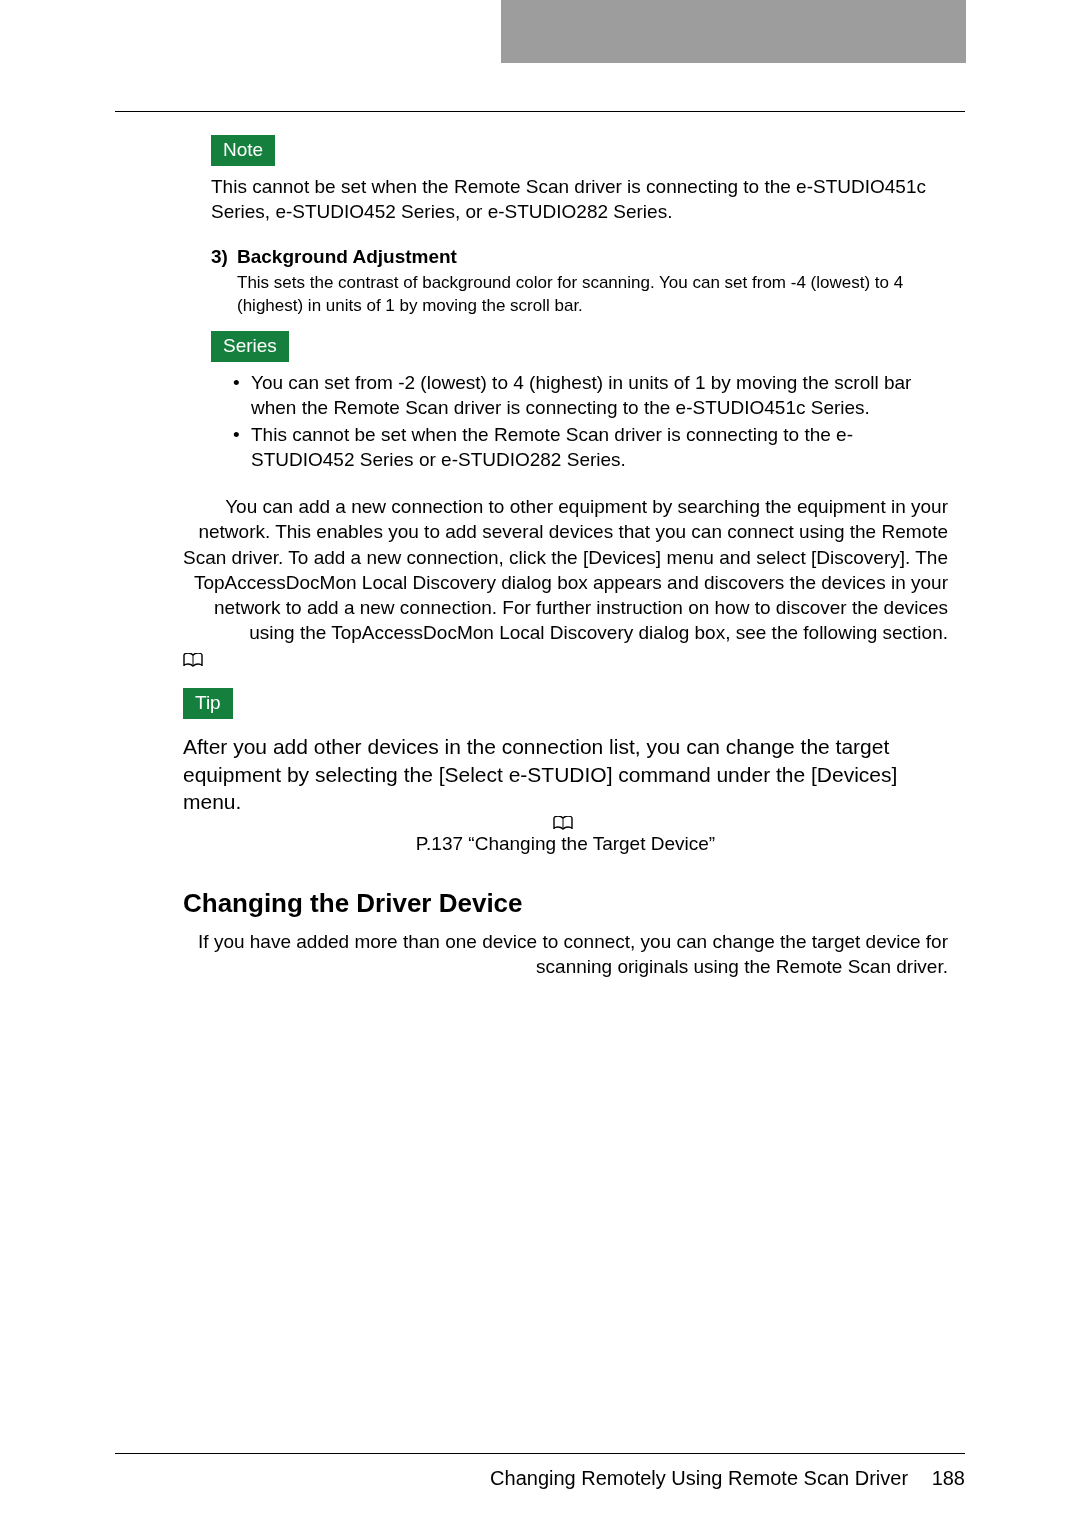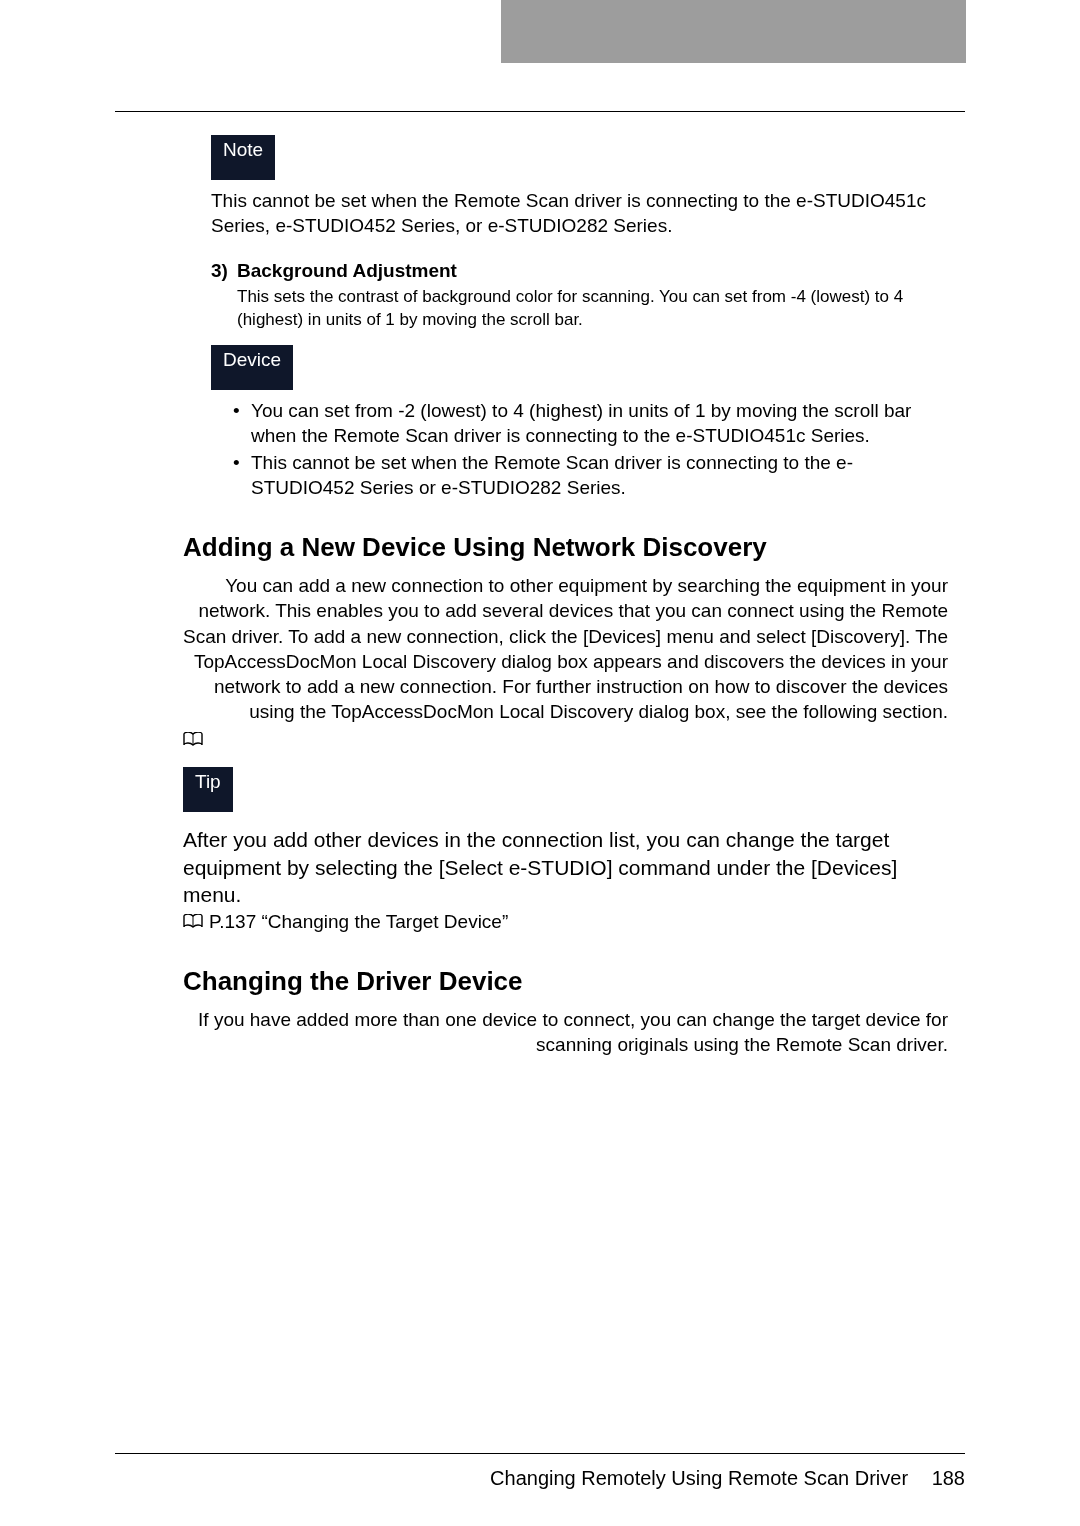--- a/index.html
+++ b/index.html
@@ -34,24 +34,24 @@
   }
   .content {
     position: absolute;
     top: 135px;
     left: 211px;
     width: 737px;
     color: #000;
   }
   .badge {
     display: inline-block;
-    background: #0f172a;
+    background: #15803d;
     color: #fff;
     font-size: 19px;
-    padding: 4px 12px 19px 12px;
+    padding: 4px 12px 5px 12px;
     margin-bottom: 8px;
     font-weight: 400;
   }
   .note-text {
     font-size: 19px;
     line-height: 1.32;
     margin-bottom: 22px;
   }
   .item-row {
     display: flex;
@@ -147,47 +147,46 @@
 
     <div class="badge">Note</div>
     <div class="note-text">This cannot be set when the Remote Scan driver is connecting to the e-STUDIO451c Series, e-STUDIO452 Series, or e-STUDIO282 Series.</div>
 
     <div class="item-row">
       <span class="item-num">3)</span>
       <span>Background Adjustment</span>
     </div>
     <div class="item-desc">This sets the contrast of background color for scanning.  You can set from -4 (lowest) to 4 (highest) in units of 1 by moving the scroll bar.</div>
 
-    <div class="badge">Device</div>
+    <div class="badge">Series</div>
     <div class="bullet-list">
       <div class="bullet">
         <span class="dot">•</span>
         <span>You can set from -2 (lowest) to 4 (highest) in units of 1 by moving the scroll bar when the Remote Scan driver is connecting to the e-STUDIO451c Series.</span>
       </div>
       <div class="bullet">
         <span class="dot">•</span>
         <span>This cannot be set when the Remote Scan driver is connecting to the e-STUDIO452 Series or e-STUDIO282 Series.</span>
       </div>
     </div>
 
-    <div class="section-h">Adding a New Device Using Network Discovery</div>
     <div class="para">You can add a new connection to other equipment by searching the equipment in your network. This enables you to add several devices that you can connect using the Remote Scan driver. To add a new connection, click the [Devices] menu and select [Discovery].  The TopAccessDocMon Local Discovery dialog box appears and discovers the devices in your network to add a new connection.  For further instruction on how to discover the devices using the TopAccessDocMon Local Discovery dialog box, see the following section.</div>
     <div class="reflink">
       <span class="book-icon">
         <svg width="20" height="15" viewBox="0 0 20 15">
           <path d="M1 2 C1 1 3 0 5 0 C7 0 9 1 10 2 C11 1 13 0 15 0 C17 0 19 1 19 2 L19 13 C19 12 17 11 15 11 C13 11 11 12 10 13 C9 12 7 11 5 11 C3 11 1 12 1 13 Z" fill="none" stroke="#000" stroke-width="1.4"></path>
           <line x1="10" y1="2" x2="10" y2="13" stroke="#000" stroke-width="1"></line>
         </svg>
       </span>
     </div>
 
     <div class="nb-block">
       <div class="badge">Tip</div>
       <div class="note-text2">After you add other devices in the connection list, you can change the target equipment by selecting the [Select e-STUDIO] command under the [Devices] menu.</div>
-      <div class="reflink" style="margin-left:0;">
+      <div class="reflink" style="margin-left:0;flex-direction:column;">
         <span class="book-icon">
           <svg width="20" height="15" viewBox="0 0 20 15">
             <path d="M1 2 C1 1 3 0 5 0 C7 0 9 1 10 2 C11 1 13 0 15 0 C17 0 19 1 19 2 L19 13 C19 12 17 11 15 11 C13 11 11 12 10 13 C9 12 7 11 5 11 C3 11 1 12 1 13 Z" fill="none" stroke="#000" stroke-width="1.4"></path>
             <line x1="10" y1="2" x2="10" y2="13" stroke="#000" stroke-width="1"></line>
           </svg>
         </span>
         <span>P.137 “Changing the Target Device”</span>
       </div>
     </div>
 

